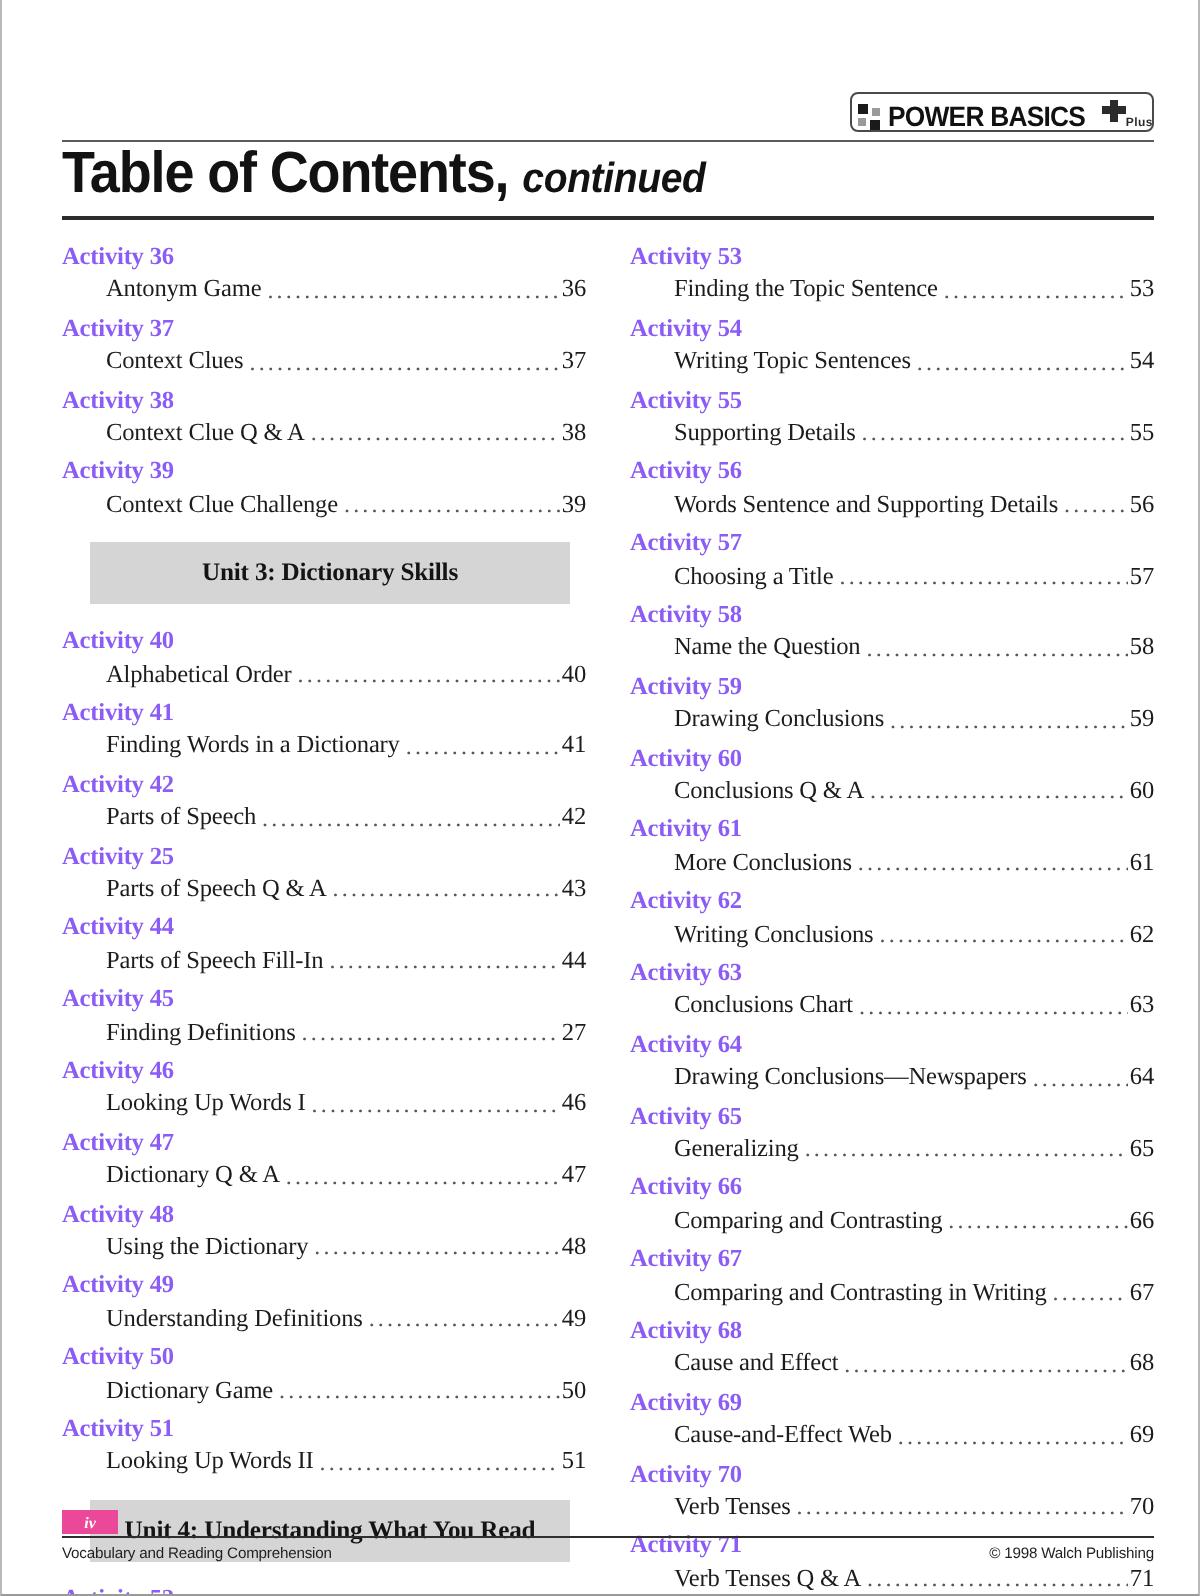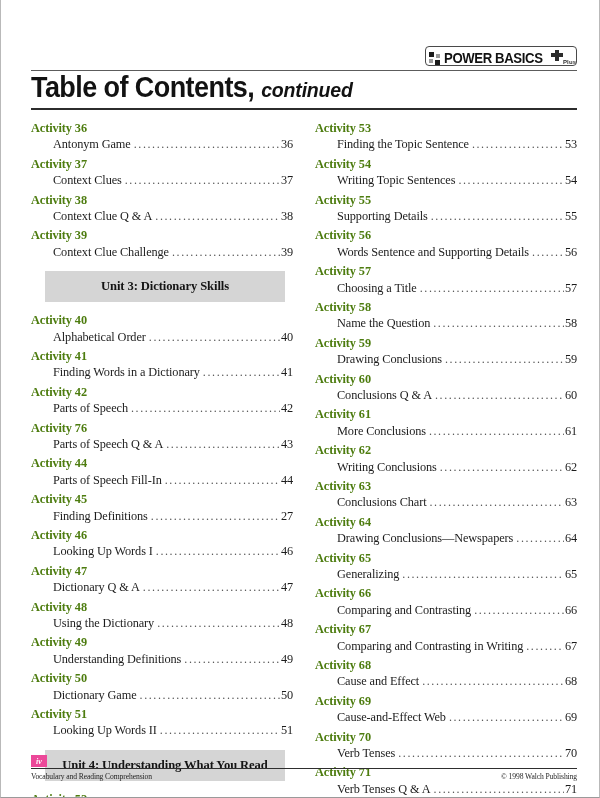--- a/index.html
+++ b/index.html
@@ -141,27 +141,27 @@
   .col {
     width: 262px;
     flex: 0 0 auto;
   }
 
   .entry { margin-bottom: 2px; }
   .act-label {
     font-family: "Liberation Serif", serif;
     font-weight: bold;
     font-size: 12.3px;
-    color: #4d7c0f;
+    color: #8b5cf6;
     line-height: 1.33;
     letter-spacing: -0.1px;
   }
   .act-row {
     display: flex;
-    align-items: flex-start;
+    align-items: flex-end;
     padding-left: 22px;
     font-size: 12.3px;
     color: #1c1c1c;
     line-height: 1.42;
     letter-spacing: -0.1px;
   }
   .act-title { white-space: nowrap; flex: 0 0 auto; }
   .leader {
     flex: 1 1 auto;
     overflow: hidden;
@@ -191,21 +191,21 @@
   }
 
   
   .footer {
     position: absolute;
     left: 30px;
     right: 22px;
     bottom: 16px;
   }
   .folio-box {
-    width: 16px;
+    width: 28px;
     height: 12px;
     background: #ec4899;
     display: flex;
     align-items: center;
     justify-content: center;
     font-family: Liberation Serif, serif;
     font-style: italic;
     font-weight: bold;
     font-size: 8px;
     color: #ffffff;
@@ -213,21 +213,21 @@
   .footer-rule {
     height: 1px;
     background: #2e2e2e;
     margin-top: 1px;
   }
   .footer-row {
     display: flex;
     justify-content: space-between;
     align-items: flex-end;
     margin-top: 3px;
-    font-family: Liberation Serif, serif;
+    font-family: Liberation Sans, sans-serif;
     font-size: 7.6px;
     color: #1f1f1f;
     letter-spacing: -0.1px;
   }
 </style>
 </head>
 <body>
 
 <div class="page">
 
@@ -308,21 +308,21 @@
         </div>
         <div class="entry">
           <div class="act-label">Activity 42</div>
           <div class="act-row">
             <span class="act-title">Parts of Speech</span>
             <span class="leader">..........................................................................................</span>
             <span class="pg">42</span>
           </div>
         </div>
         <div class="entry">
-          <div class="act-label">Activity 76</div>
+          <div class="act-label">Activity 25</div>
           <div class="act-row">
             <span class="act-title">Parts of Speech Q &amp; A</span>
             <span class="leader">..........................................................................................</span>
             <span class="pg">43</span>
           </div>
         </div>
         <div class="entry">
           <div class="act-label">Activity 44</div>
           <div class="act-row">
             <span class="act-title">Parts of Speech Fill-In</span>

